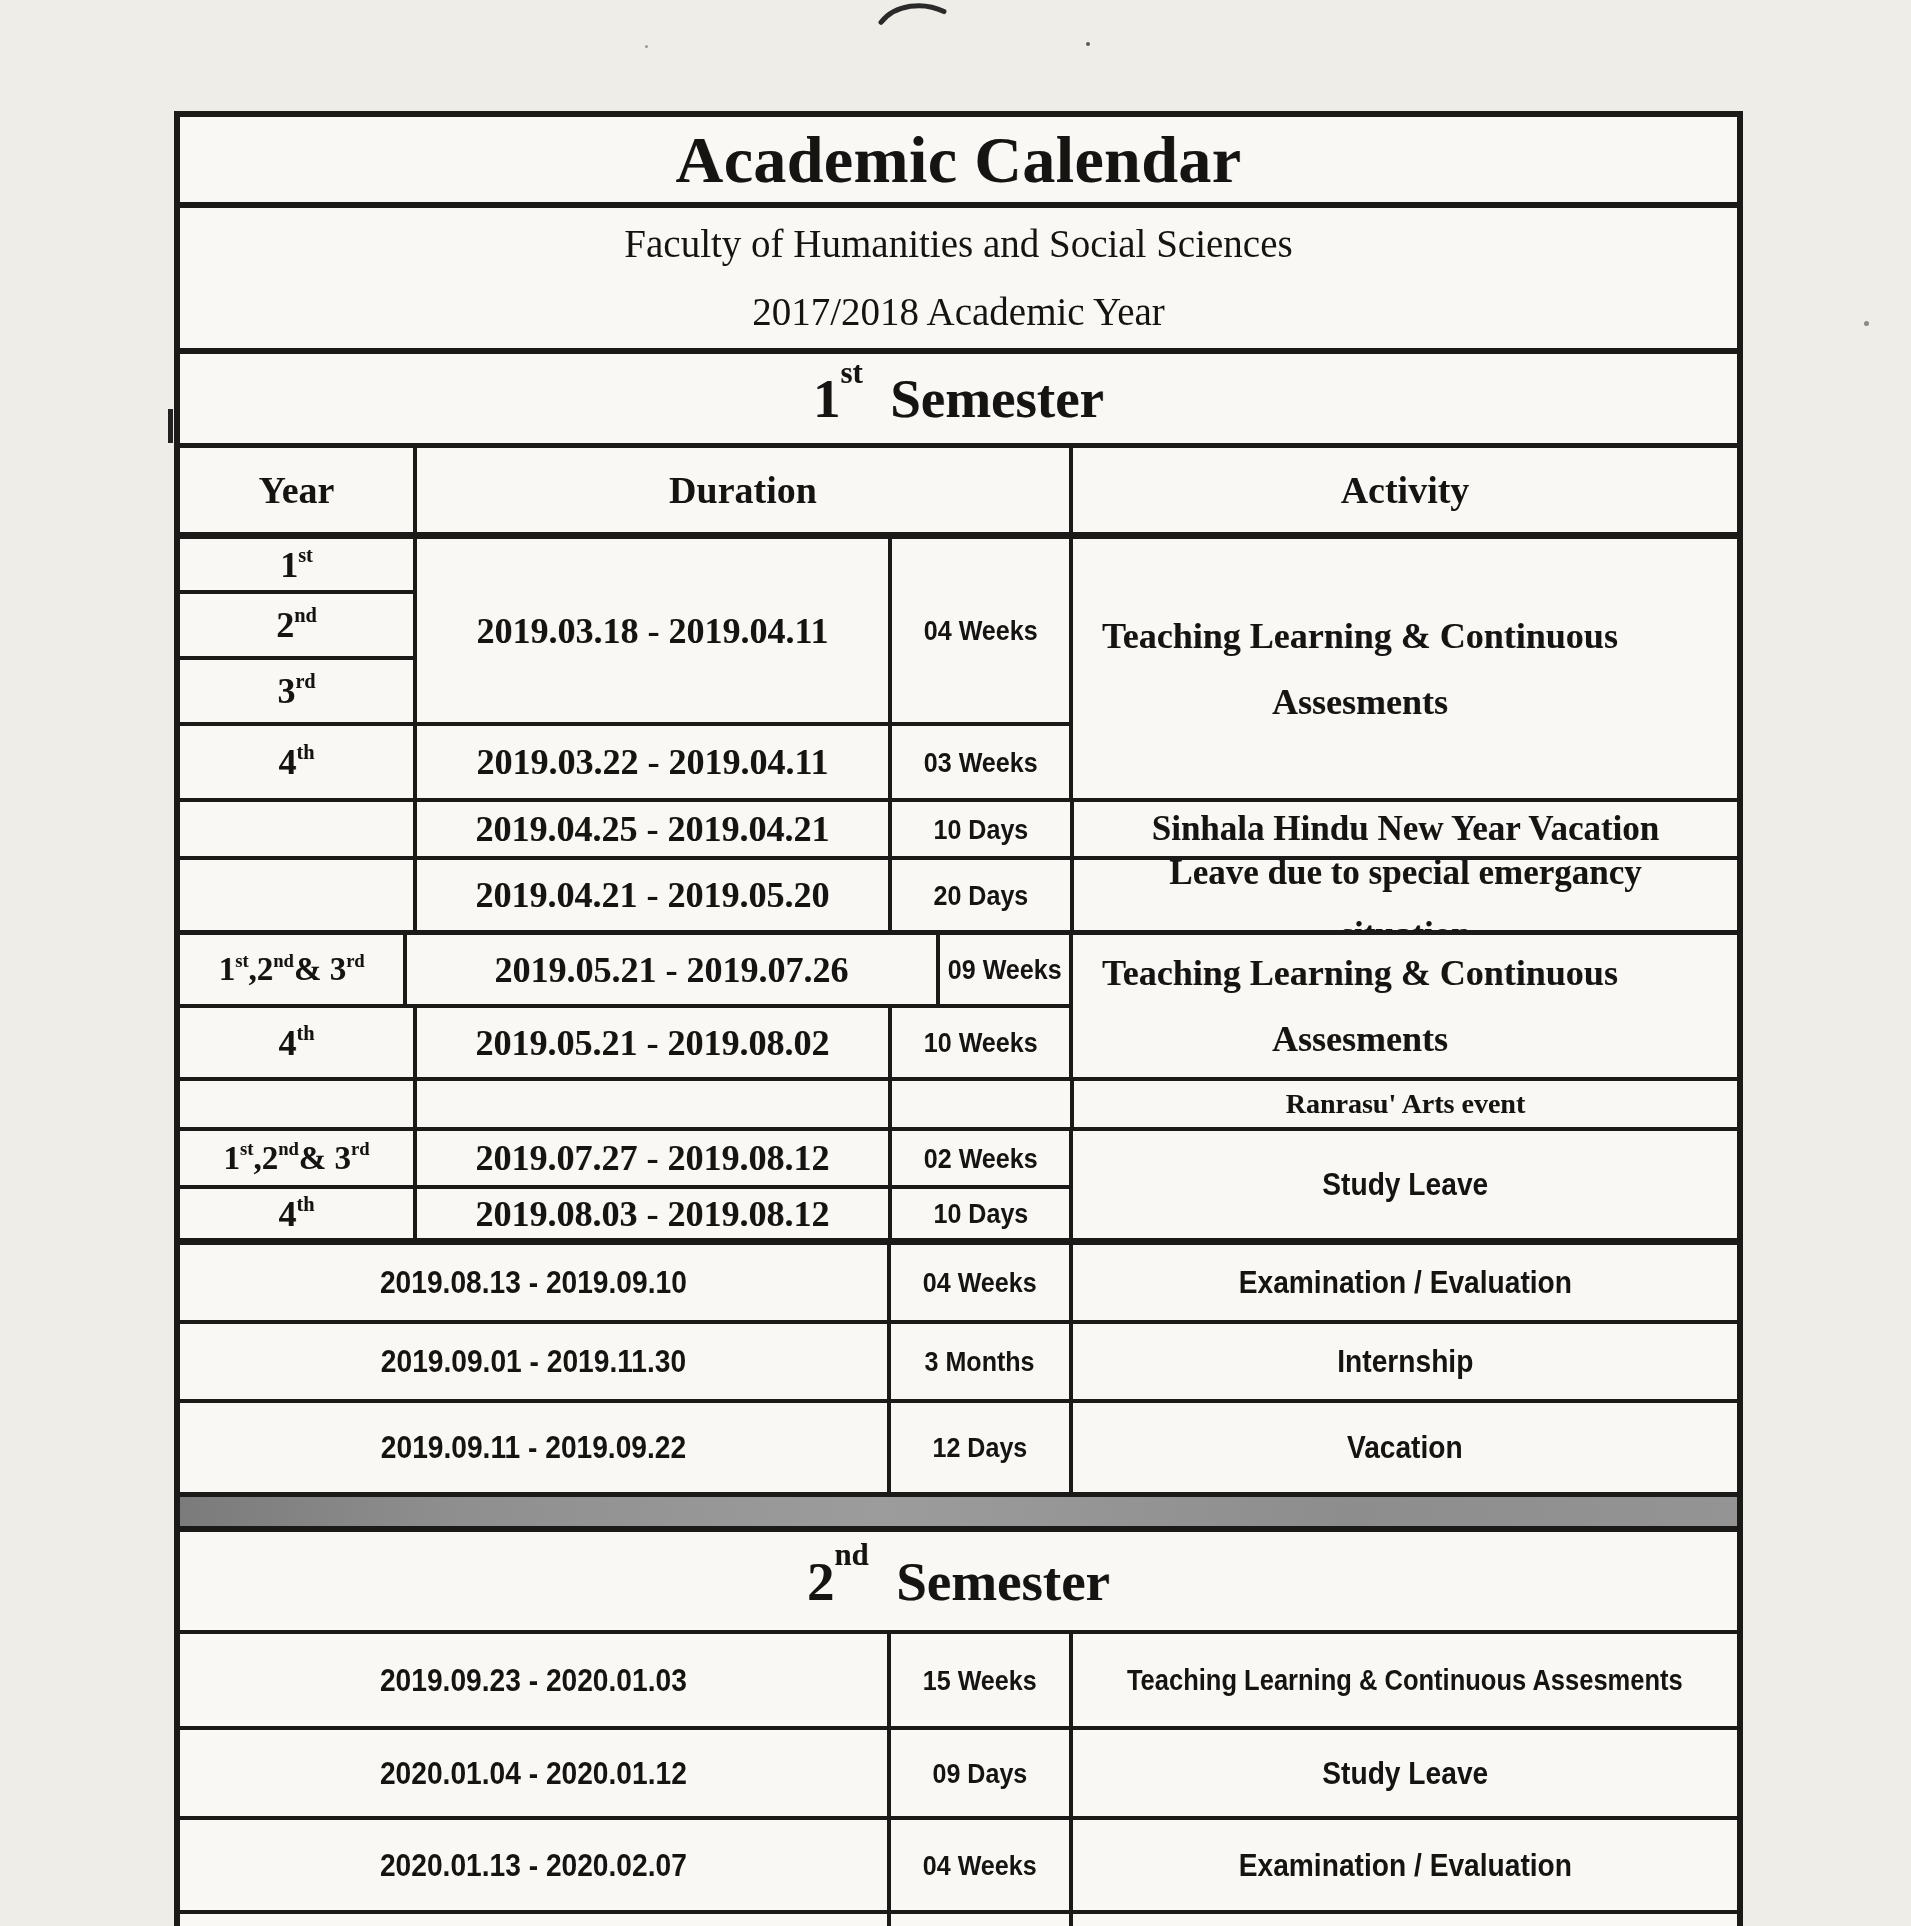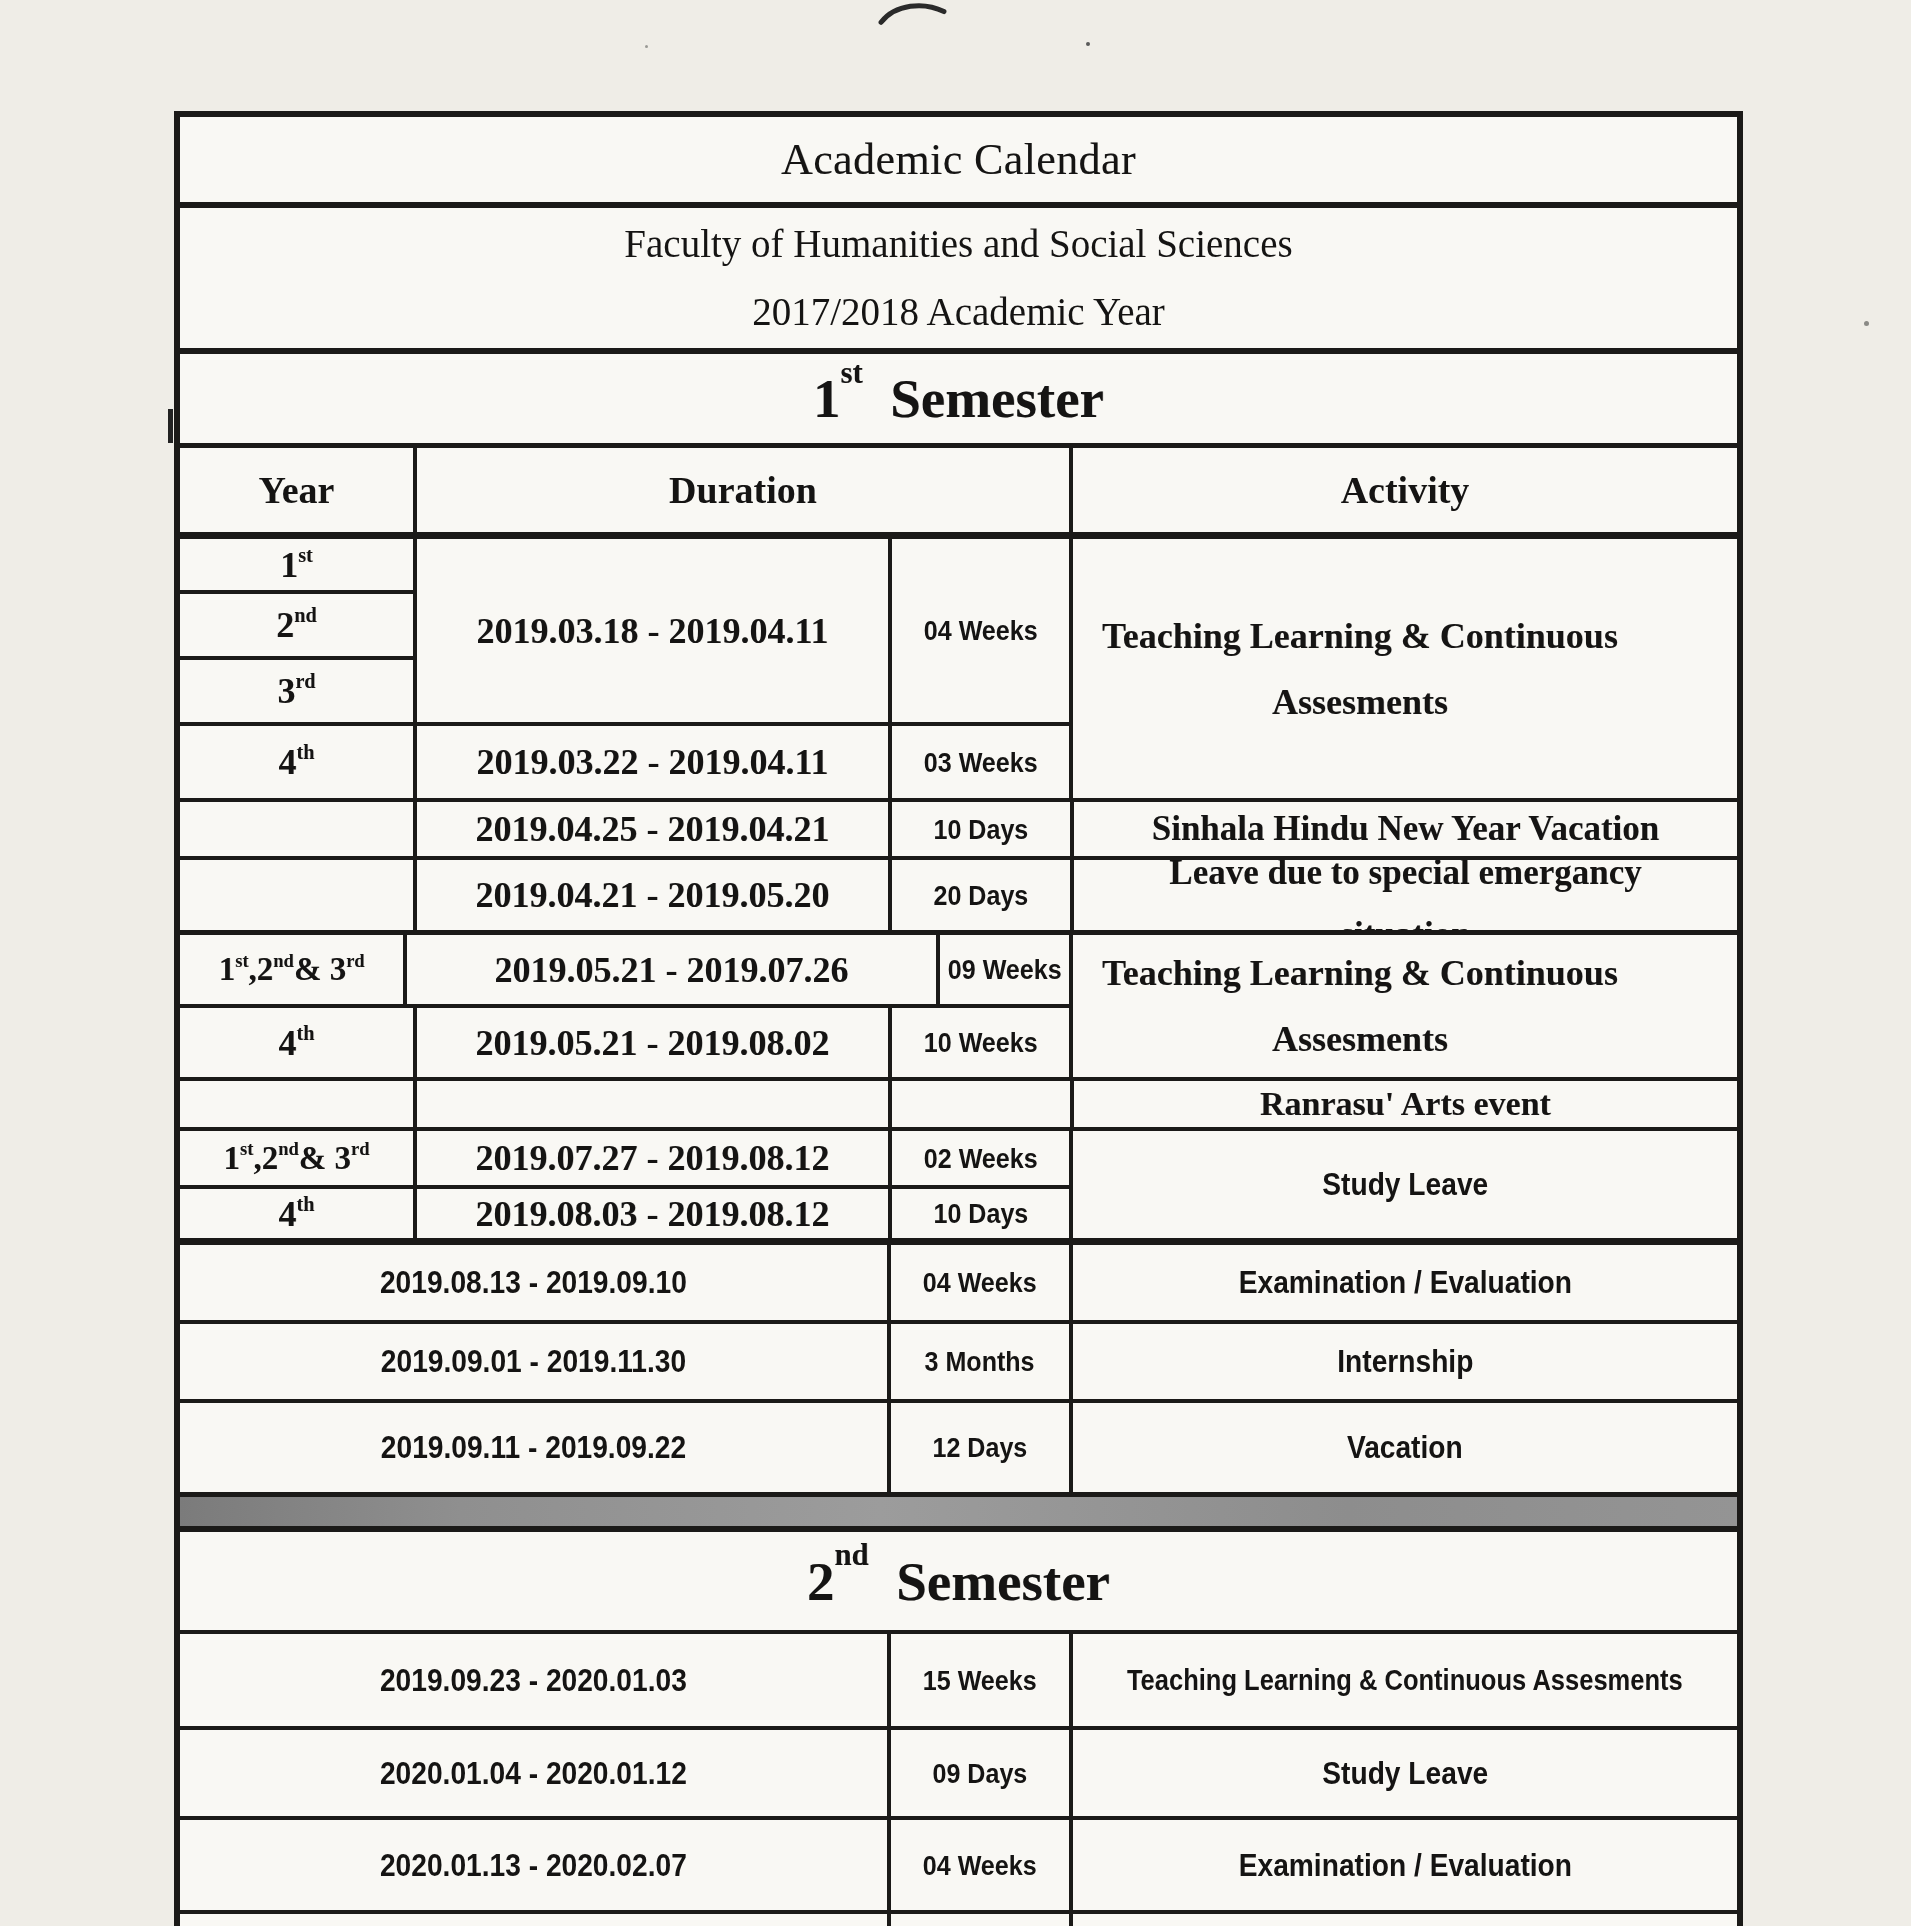--- a/index.html
+++ b/index.html
@@ -31,21 +31,21 @@
   .cl{border-left:4.6px solid var(--line);}
   .w-year{width:233px;flex:0 0 233px;}
   .w-dur{width:475px;flex:0 0 475px;}
   .w-weeks{width:182px;flex:0 0 182px;}
   .w-act{flex:1 1 auto;}
   .w-durhead{width:656px;flex:0 0 656px;}
   .w-yeardur{width:707px;flex:0 0 707px;}
   .w-leftgroup{width:889px;flex:0 0 889px;display:flex;flex-direction:column;}
 
   .serif-b{font-weight:bold;font-size:36px;text-shadow:0.4px 0.4px 0 rgba(21,20,19,.25);}
-  .title-text{font-weight:normal;font-size:44px;letter-spacing:0.4px;text-shadow:0.4px 0.4px 0 rgba(21,20,19,.3);}
+  .title-text{font-weight:bold;font-size:66px;letter-spacing:0.4px;text-shadow:0.4px 0.4px 0 rgba(21,20,19,.3);}
   .subtitle-text{font-size:39px;line-height:68px;text-align:center;}
   .sem-title{font-weight:bold;font-size:55px;text-shadow:0.4px 0.4px 0 rgba(21,20,19,.3);}
   .colhead{font-weight:bold;font-size:38px;}
   sup.ord{display:inline-block;font-size:.56em;transform:translateY(-.5em);line-height:0;}
   .sans-b{font-family:"Liberation Sans",sans-serif;font-weight:bold;font-size:32px;}
   .weeks-t{font-family:"Liberation Sans",sans-serif;font-weight:bold;font-size:28.5px;}
   .cond{display:inline-block;transform:scaleX(.88);white-space:nowrap;}
   .act-teach{max-width:578px;line-height:66px;}
   .fit-one{font-size:29px;}
 
@@ -179,21 +179,21 @@
         </div>
         <div class="cell w-act cl serif-b act-teach">Teaching Learning &amp; Continuous Assesments</div>
       </div>
     </div>
 
     <div class="sec bb12" style="height:50px">
       <div class="row">
         <div class="cell w-year"></div>
         <div class="cell w-dur cl"></div>
         <div class="cell w-weeks cl"></div>
-        <div class="cell w-act cl serif-b" style="font-size:34px">Ranrasu' Arts event</div>
+        <div class="cell w-act cl serif-b" style="font-size:28px">Ranrasu' Arts event</div>
       </div>
     </div>
 
     <div class="sec bb20" style="height:114px">
       <div class="row">
         <div class="w-leftgroup">
           <div style="height:58px;display:flex;border-bottom:4.6px solid var(--line);">
             <div class="cell serif-b" style="width:233px;font-size:33px">
                 <span>1</span>
                 <sup class="ord">st</sup>

